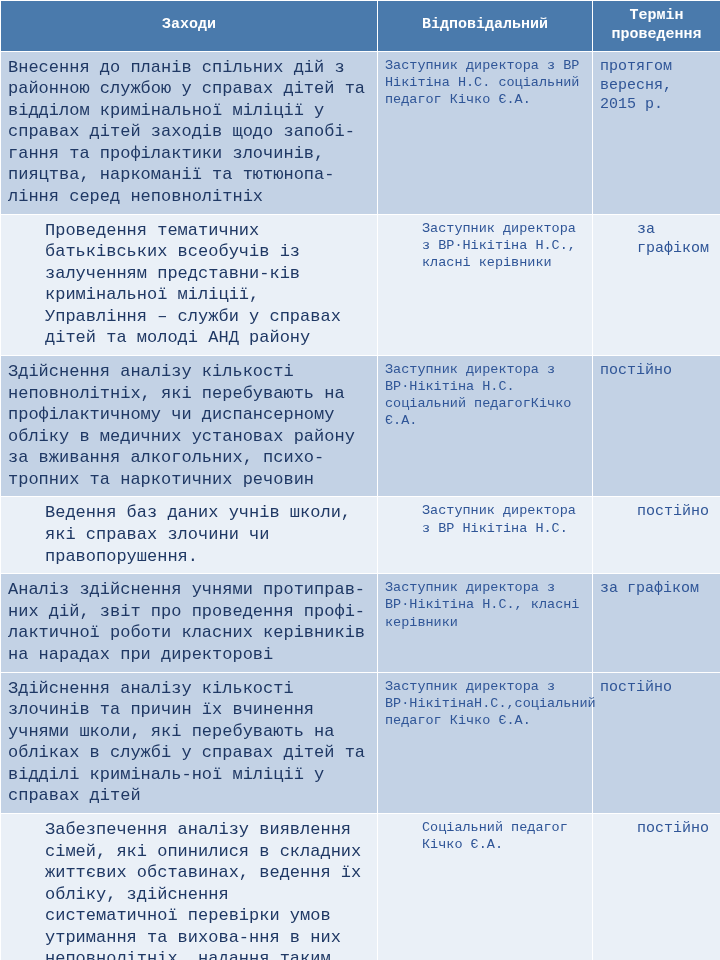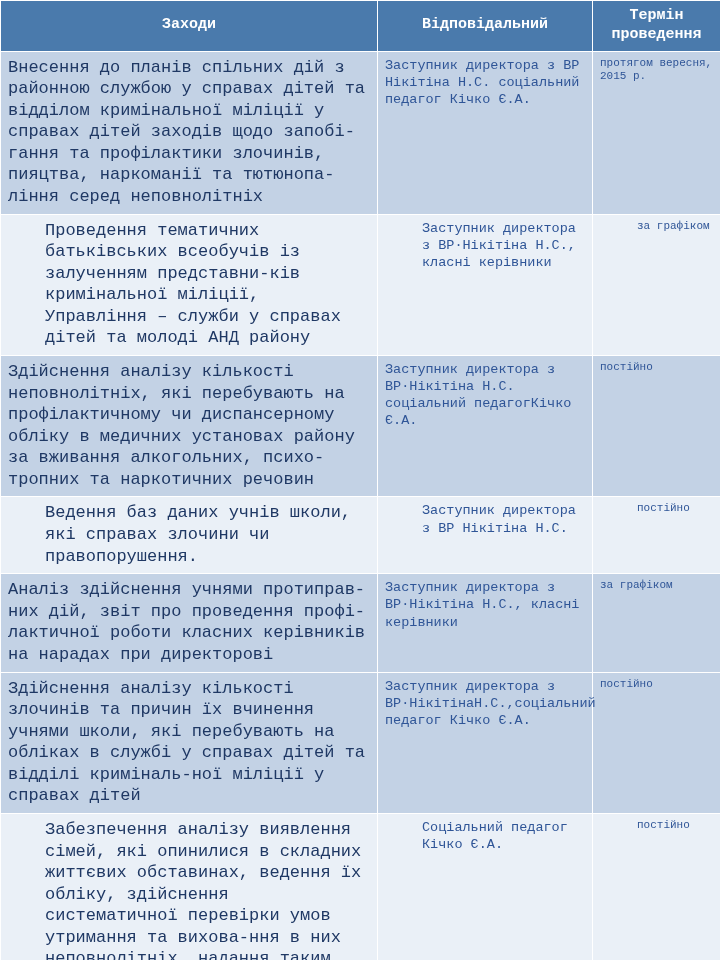--- a/index.html
+++ b/index.html
@@ -40,21 +40,21 @@
     padding: 5px 7px 6px 7px;
     font-size: 17px;
     line-height: 1.27;
     color: #1f3864;
   }
   tbody tr.shade-dark td { background: #c3d2e5; }
   tbody tr.shade-light td { background: #eaf0f7; padding-left: 44px; }
 
   td.col-measure { color: #1f3864; }
   td.col-resp { color: #2f5597; font-size: 13.5px; margin-left: 42px; }
-  td.col-term { color: #2f5597; font-size: 11px; }
+  td.col-term { color: #2f5597; font-size: 15px; }
 </style>
 </head>
 <body>
 
 <table class="plan-table">
   <colgroup>
     <col class="c1">
       <col class="c2">
       <col class="c3">
   </colgroup>

